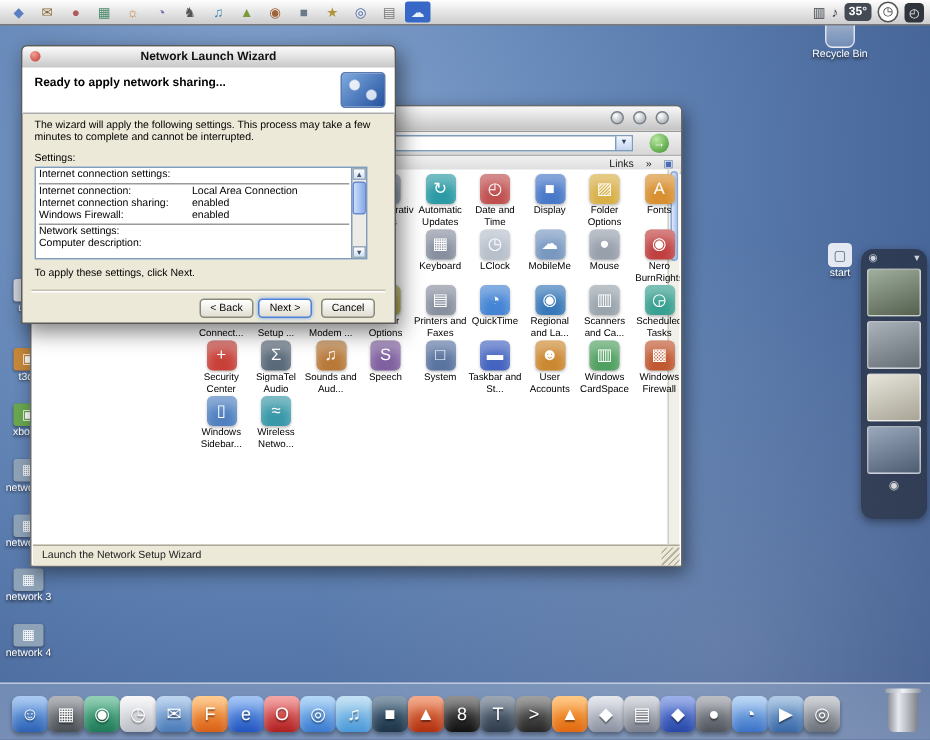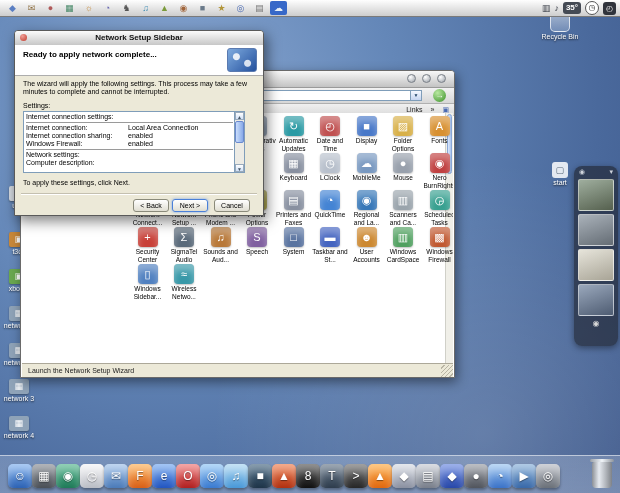--- a/index.html
+++ b/index.html
@@ -352,24 +352,24 @@
       </div>
     <div class="cp-status">
       <span>Launch the Network Setup Wizard</span>
       <div class="grip"></div>
     </div>
   </div>
 
   <div id="wizard">
     <div class="w-titlebar">
       <span class="w-dot"></span>
-      <span>Network Setup Sidebar</span>
+      <span>Network Launch Wizard</span>
     </div>
     <div class="w-header">
-      <div class="w-heading">Ready to apply network complete...</div>
+      <div class="w-heading">Ready to apply network sharing...</div>
       <div class="w-art"></div>
     </div>
     <div class="w-text">The wizard will apply the following settings. This process may take a few minutes to complete and cannot be interrupted.</div>
     <div class="w-settings-label">Settings:</div>
     <div class="w-list">
       <div class="w-rows">
           <div class="wz-row">
             <div class="wz-l">Internet connection settings:</div>
           </div>
           <div class="wz-hr"></div>

